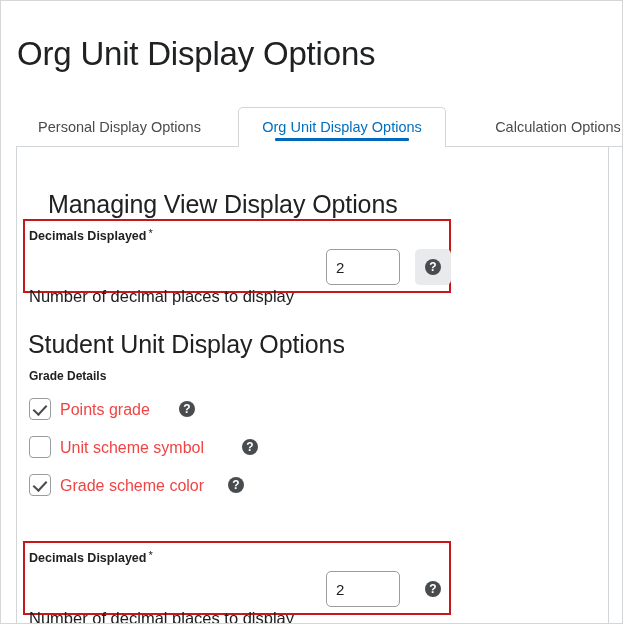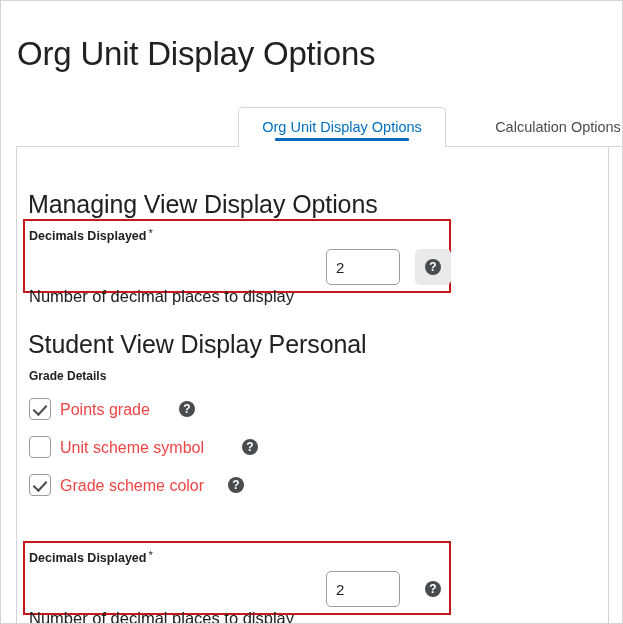--- a/index.html
+++ b/index.html
@@ -122,21 +122,21 @@
   .section-heading {
     position: absolute;
     left: 11px;
     font-size: 25px;
     line-height: 32px;
     font-weight: 400;
     color: #202122;
     letter-spacing: -0.1px;
     white-space: nowrap;
   }
-  .heading-managing { top: 20px; }
+  .heading-managing { top: 20px; margin-left: 20px; }
   .heading-student  { top: 160px; }
 
   
   .highlight-box {
     position: absolute;
     left: 6px;
     width: 428px;
     box-sizing: border-box;
     border: 2px solid #c6171a;
     background: transparent;
@@ -308,20 +308,24 @@
 </head>
 <body>
 
 <div class="page">
 
   <h1 class="page-title">Org Unit Display Options</h1>
 
   <div class="tabstrip">
     <div class="tabstrip-rule"></div>
 
+    <div class="tab tab-personal">
+      <span class="tab-label">Personal Display Options</span>
+
+    </div>
 
     <div class="tab tab-orgunit is-active">
       <span class="tab-label">Org Unit Display Options</span>
       <span class="tab-underline"></span>
     </div>
 
     <div class="tab tab-calc">
       <span class="tab-label">Calculation Options</span>
 
     </div>
@@ -339,21 +343,21 @@
       </div>
       <div class="field-row">
         <span class="field-caption">Number of decimal places to display</span>
         <input class="decimals-input" type="text" value="2" style="">
         <button class="help-button is-hover">
           <span class="help-icon"></span>
         </button>
       </div>
     </div>
 
-    <h2 class="section-heading heading-student">Student View Display Personal</h2>
+    <h2 class="section-heading heading-student">Student Unit Display Options</h2>
 
     <div class="subheading">Grade Details</div>
 
     <div class="checkbox-row row-points">
       <span class="checkbox is-checked"></span>
       <span class="checkbox-label">Points grade</span>
       <span class="help-icon row-help"></span>
     </div>
 
     <div class="checkbox-row row-symbol">

